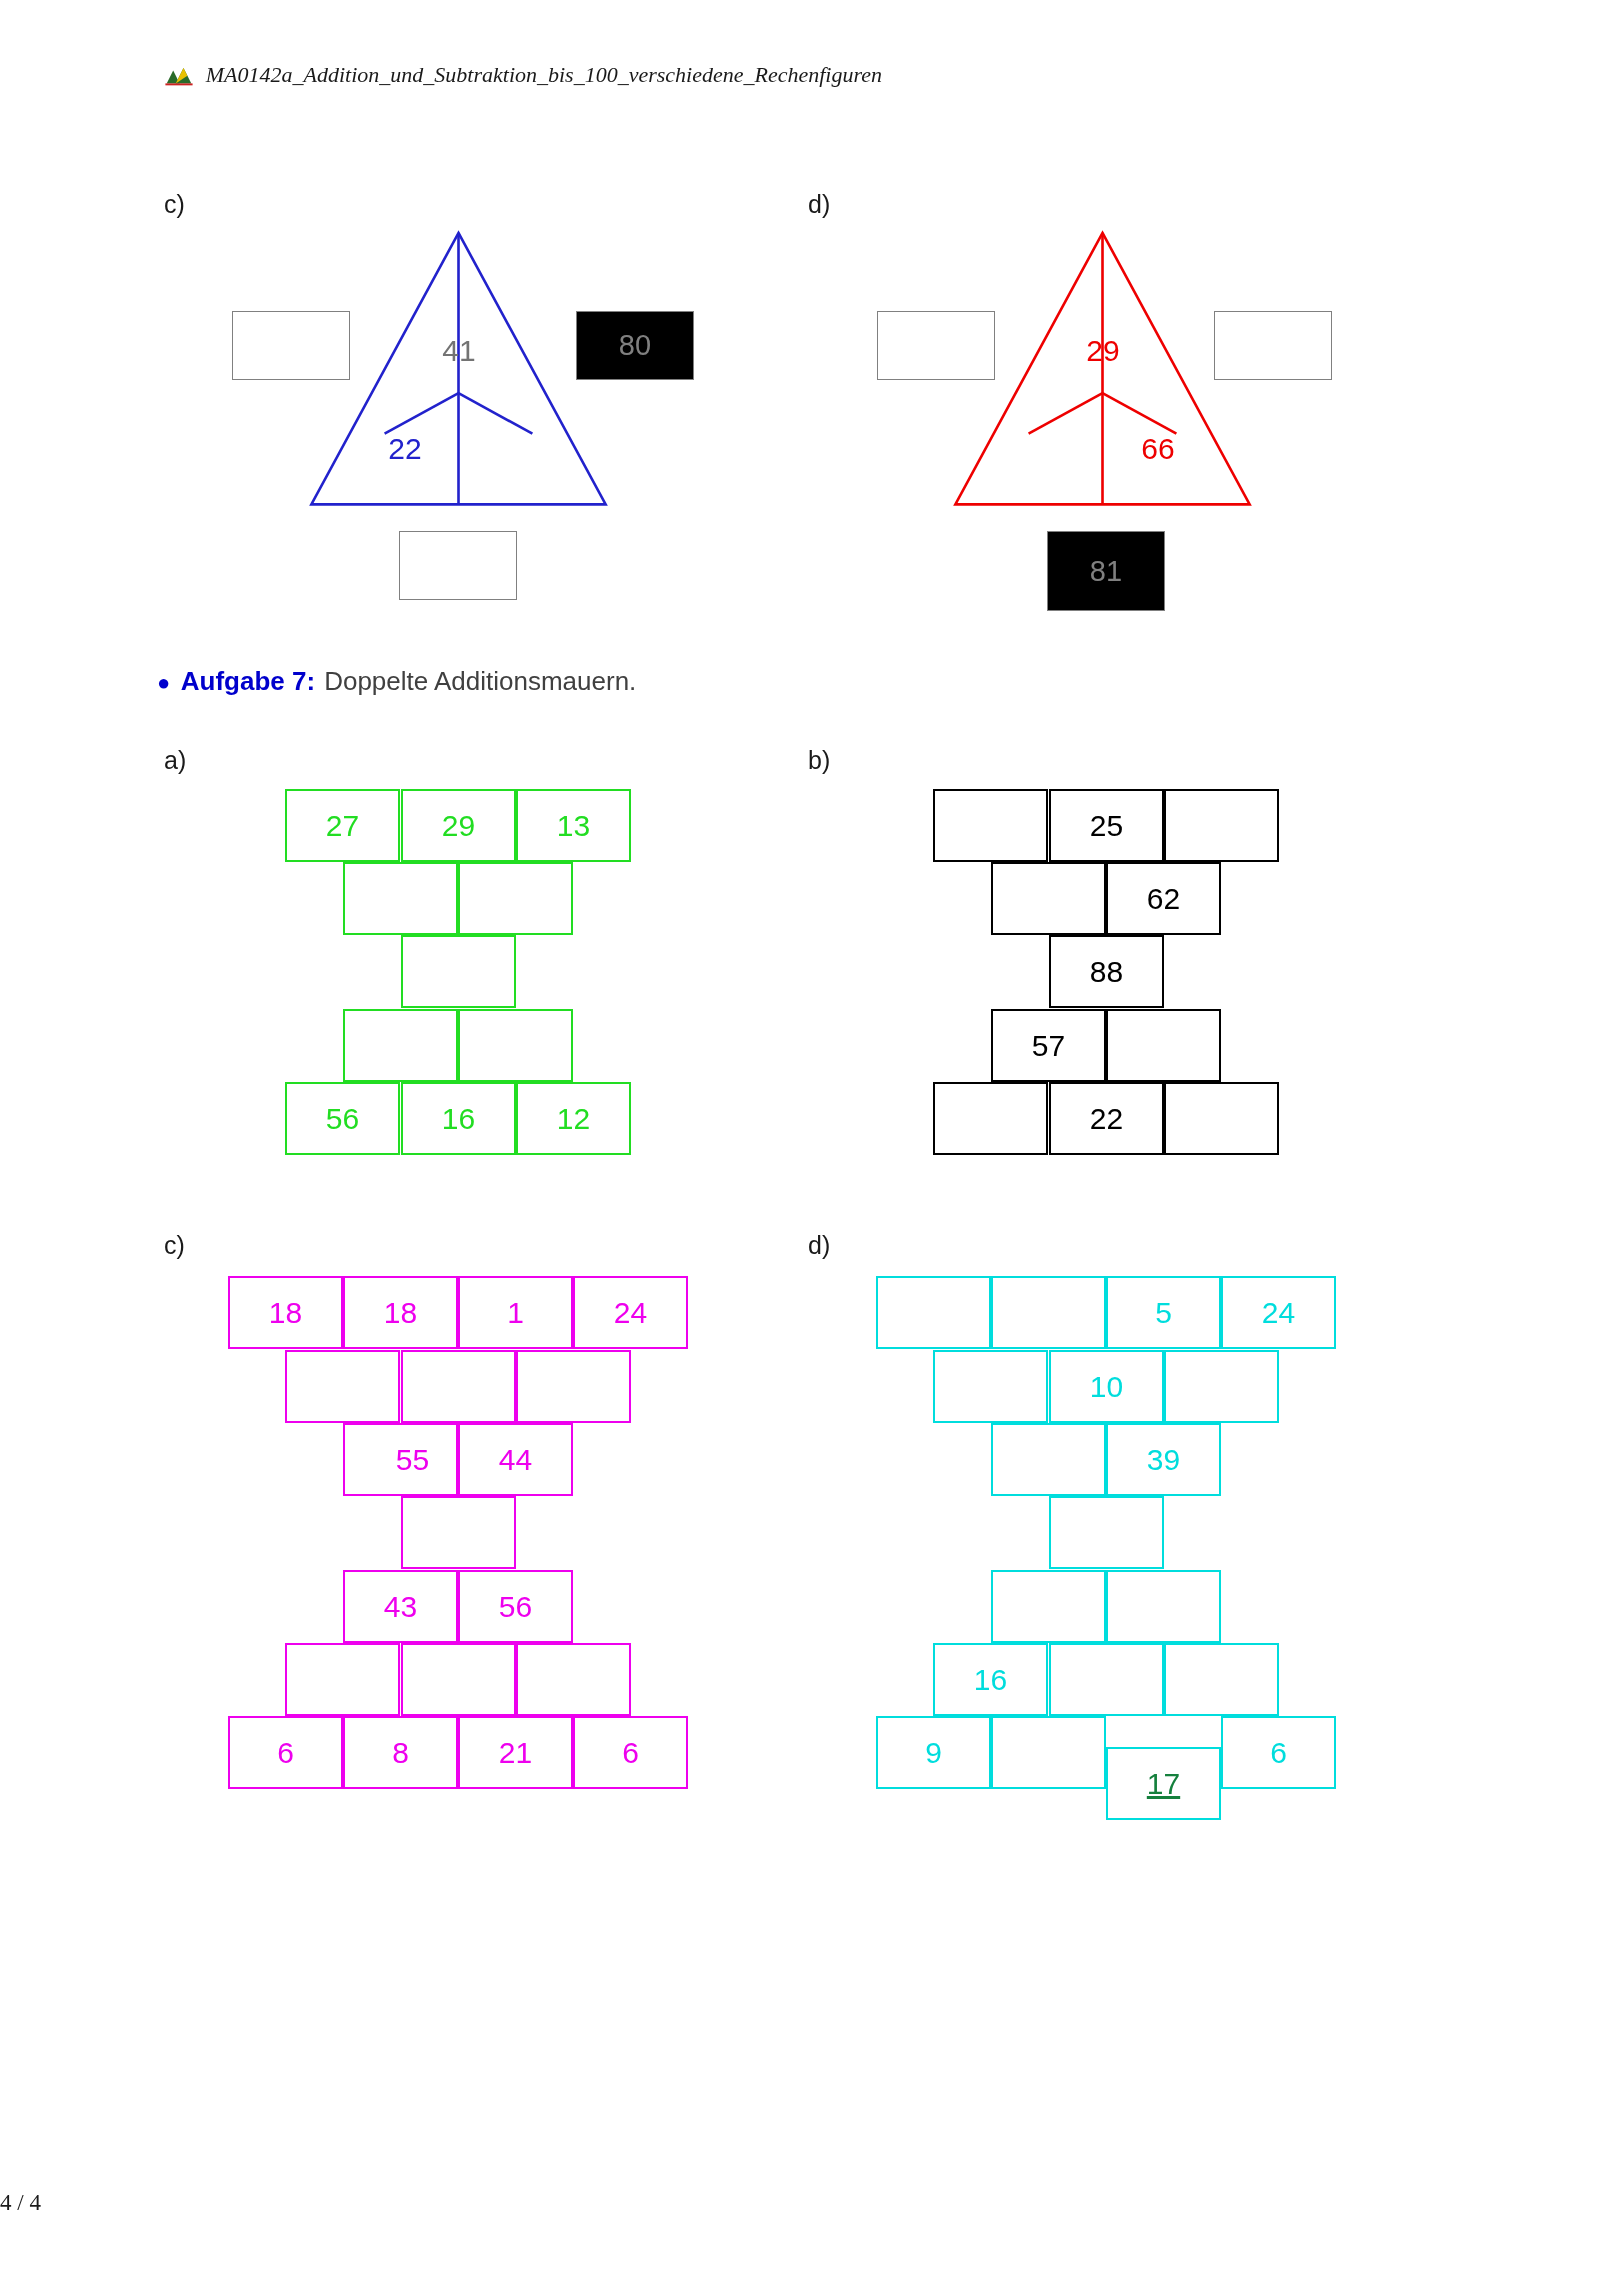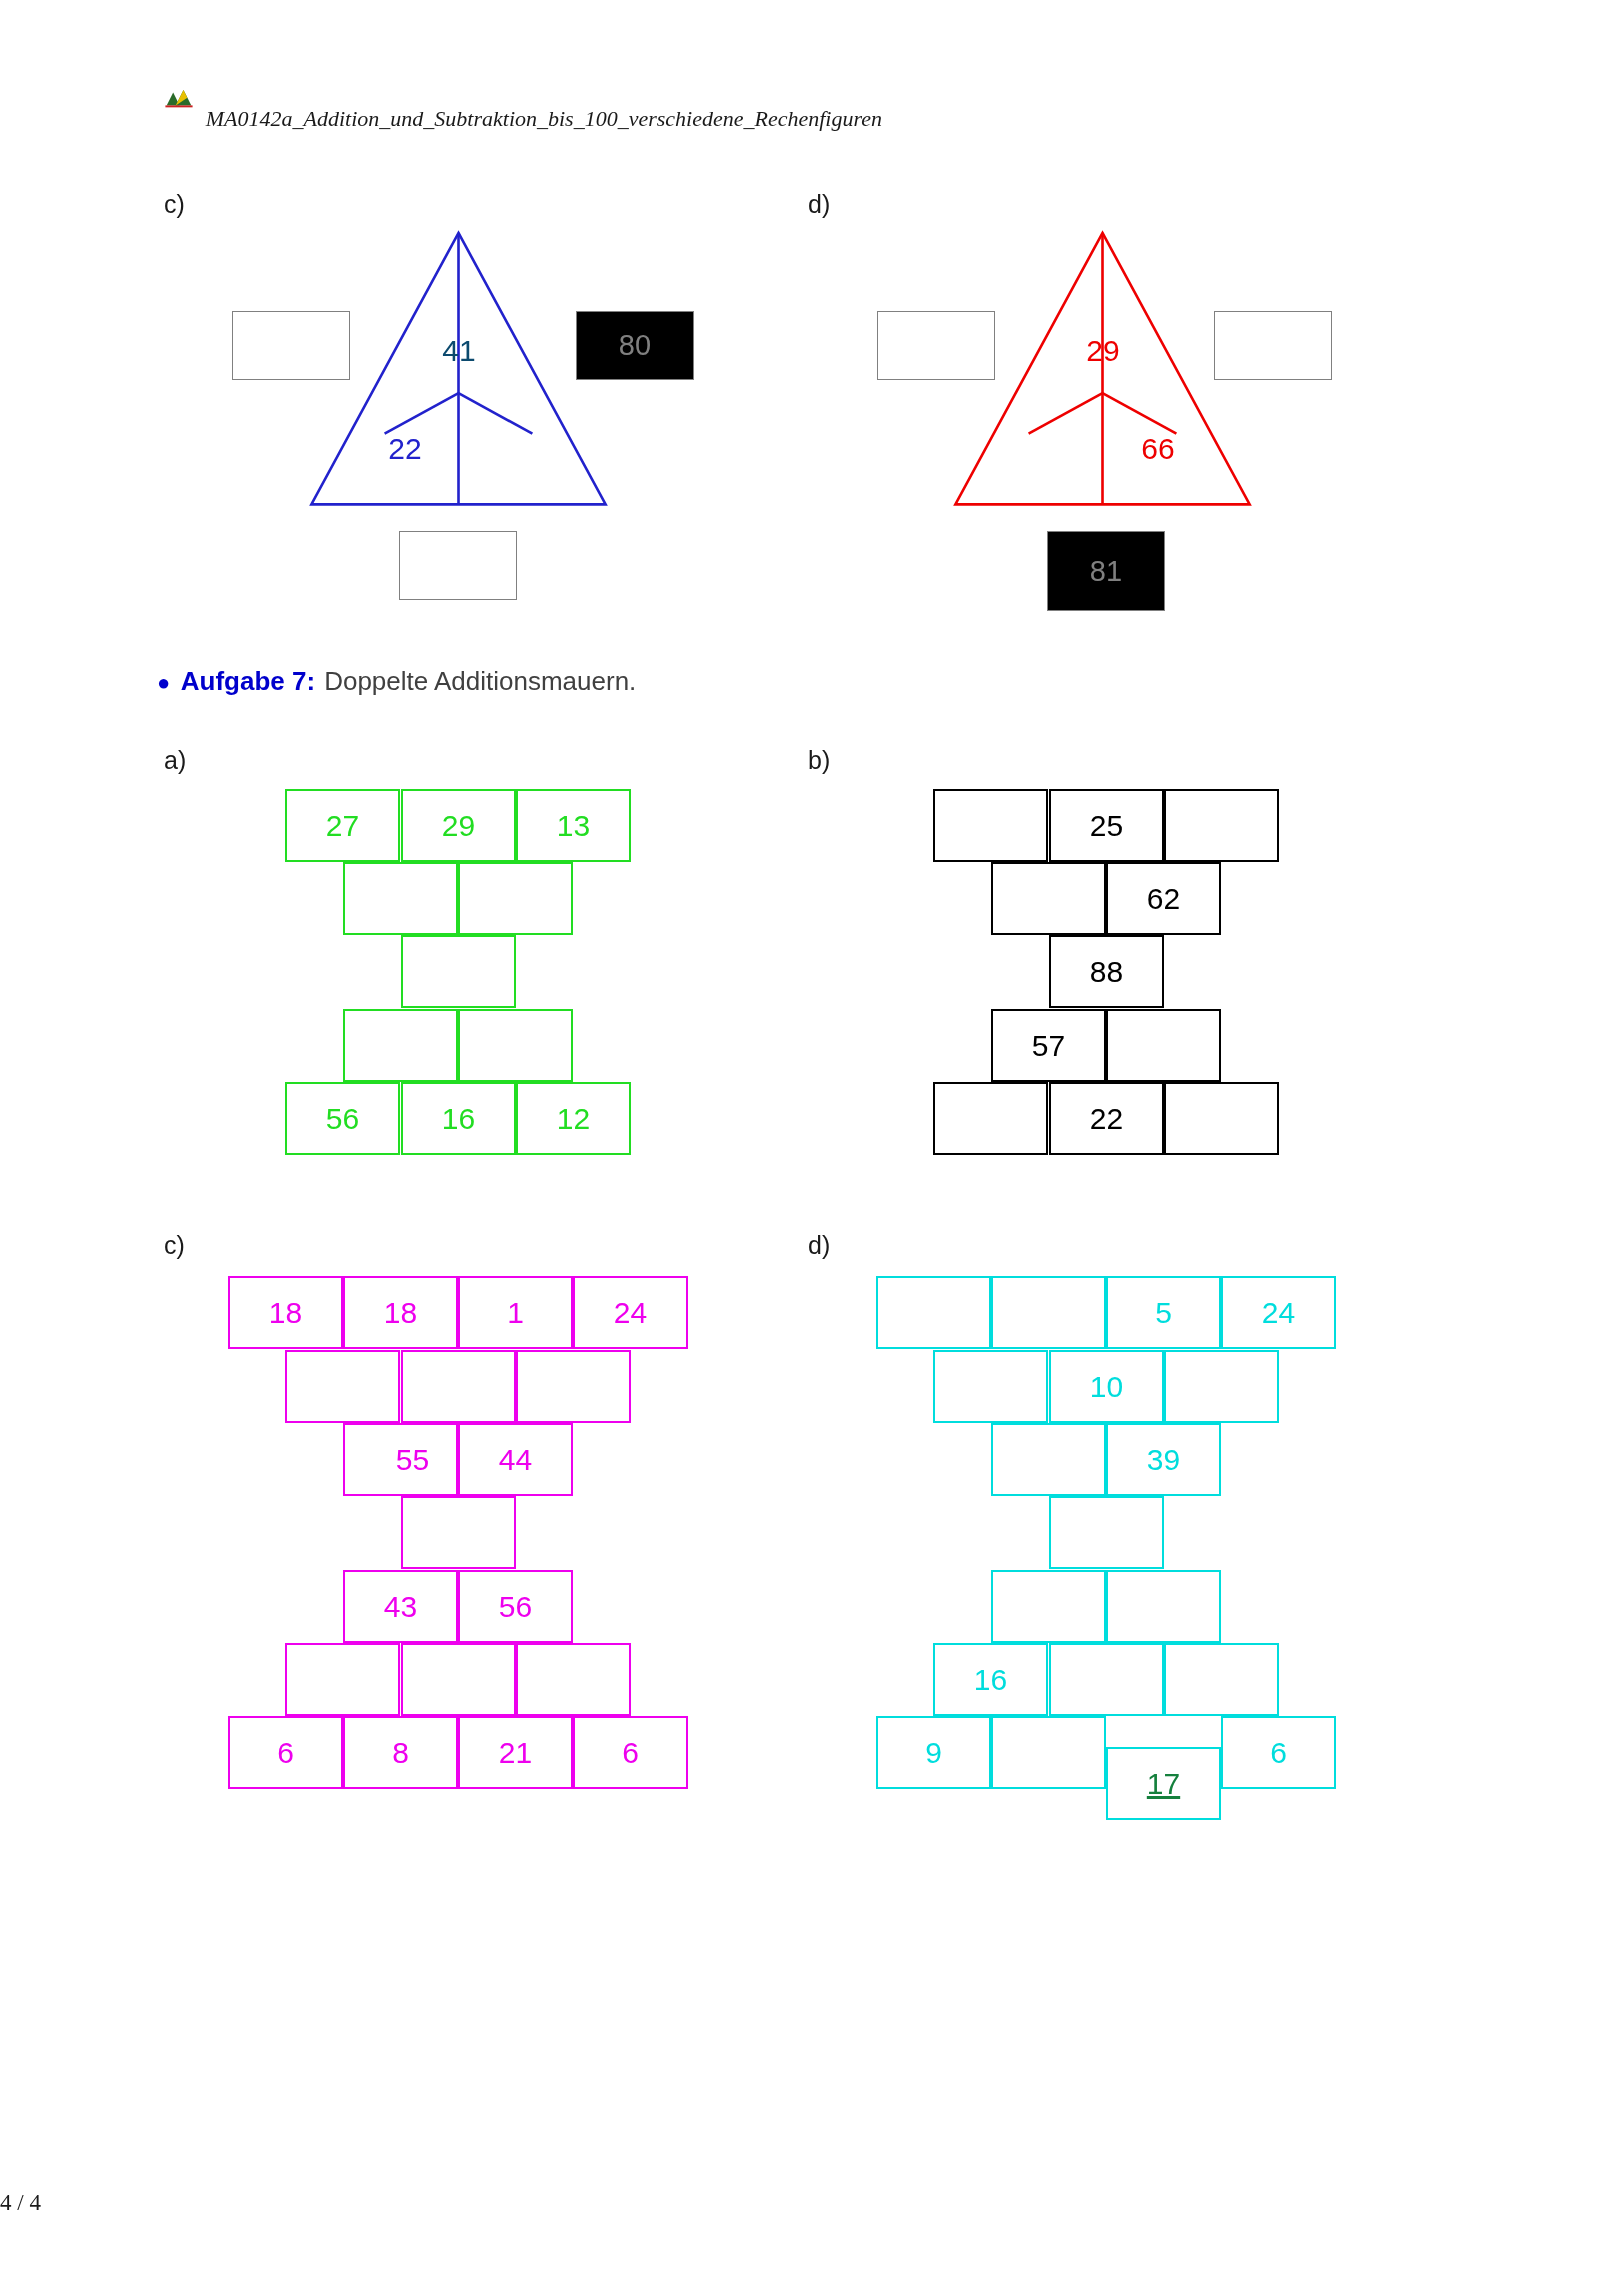--- a/index.html
+++ b/index.html
@@ -28,21 +28,20 @@
     width: 30px;
     height: 22px;
     position: relative;
   }
   .header-title {
     font-family: "Liberation Serif", serif;
     font-style: italic;
     font-size: 22px;
     color: #1a1a1a;
     white-space: nowrap;
-    margin-top: 44px;
   }
 
   
   .label {
     position: absolute;
     font-size: 25px;
     color: #1a1a1a;
   }
   .empty-box {
     position: absolute;
@@ -137,21 +136,21 @@
 <div class="label" style="top:190px;left:164px;">c)</div>
 
 <div class="tri-wrap" style="top:223px;left:295px;width:327px;height:288px;">
   <svg width="327" height="288" viewBox="0 0 500 440">
     <polygon points="250,15 475,430 25,430" fill="none" stroke="#2222cc" stroke-width="4"></polygon>
     <line x1="250" y1="15" x2="250" y2="260" stroke="#2222cc" stroke-width="4"></line>
     <line x1="250" y1="260" x2="137" y2="322" stroke="#2222cc" stroke-width="4"></line>
     <line x1="250" y1="260" x2="363" y2="322" stroke="#2222cc" stroke-width="4"></line>
     <line x1="250" y1="260" x2="250" y2="430" stroke="#2222cc" stroke-width="4"></line>
   </svg>
-  <span class="tri-num" style="left:164px;top:128px;color:#0c4a6e;">41</span>
+  <span class="tri-num" style="left:164px;top:128px;color:#737373;">41</span>
   <span class="tri-num" style="left:110px;top:226px;color:#2222cc;">22</span>
   <span class="tri-num" style="left:219px;top:226px;color:#2222cc;"></span>
 </div>
 
 <div class="empty-box" style="top:311px;left:232px;width:118px;height:69px;"></div>
 <div class="value-box" style="top:311px;left:576px;width:118px;height:69px;">80</div>
 <div class="empty-box" style="top:531px;left:399px;width:118px;height:69px;"></div>
 
 <div class="label" style="top:190px;left:808px;">d)</div>
 

